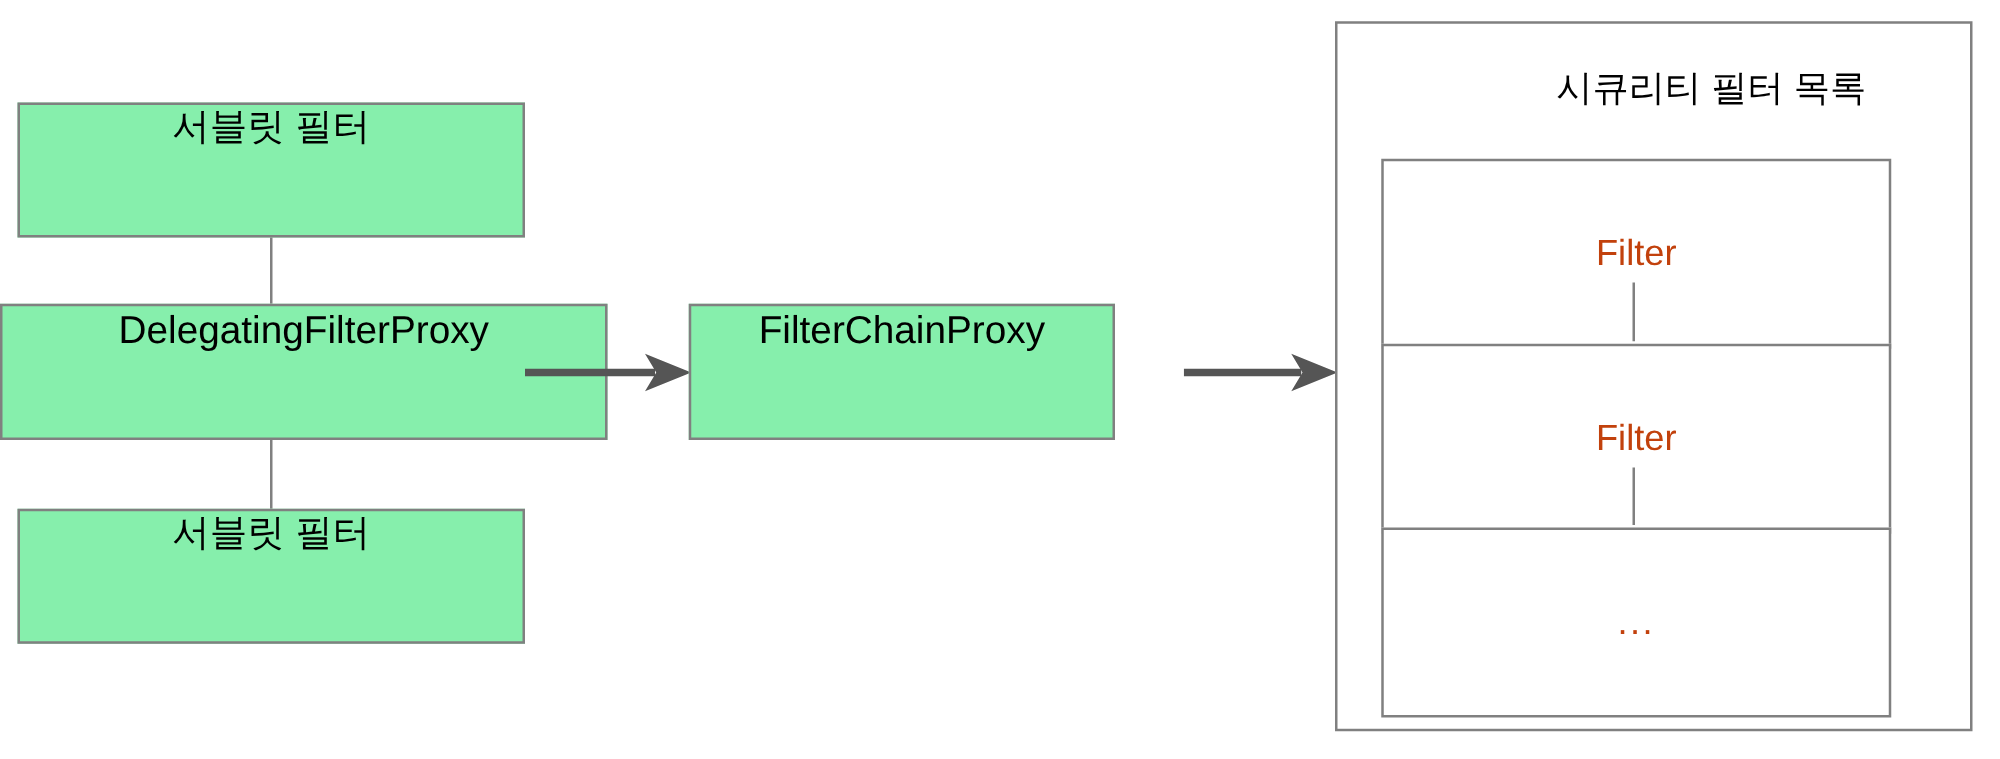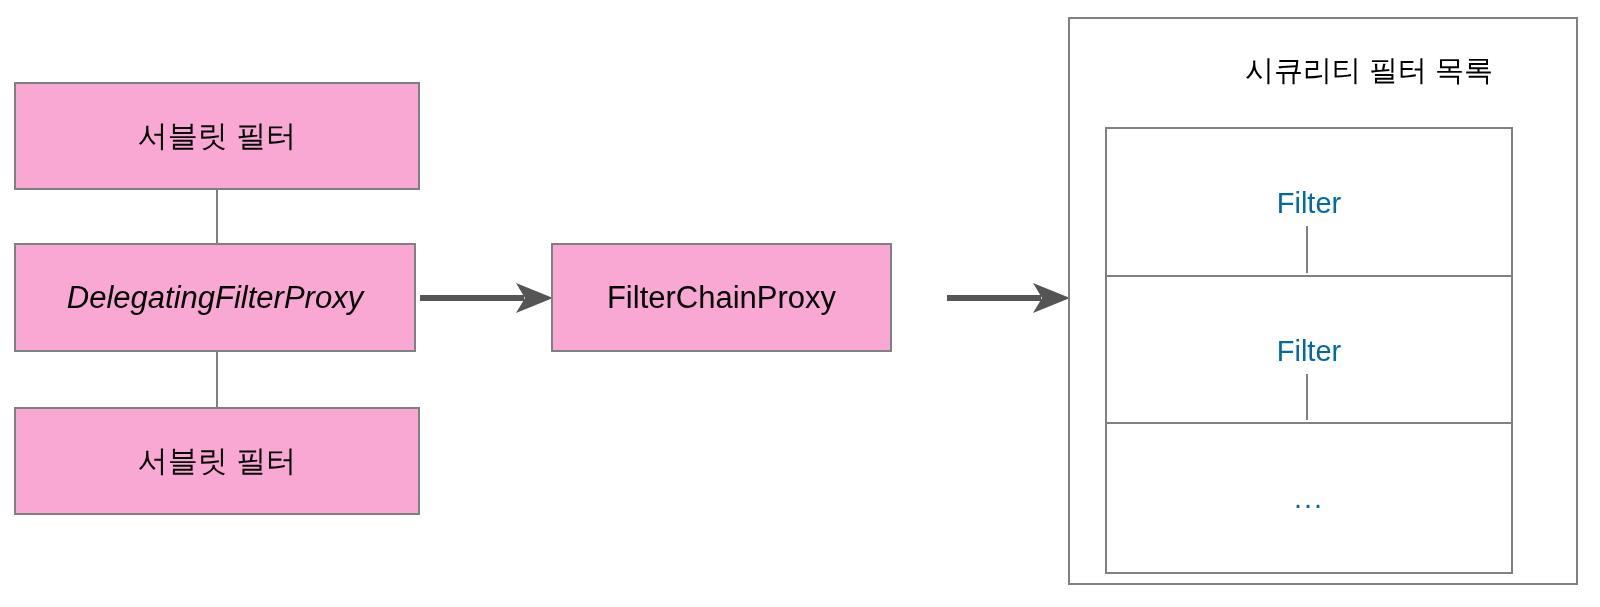--- a/index.html
+++ b/index.html
@@ -17,36 +17,36 @@
     height: 607px;
     background: #ffffff;
     overflow: hidden;
   }
 
   
   .node {
     position: absolute;
     box-sizing: border-box;
     border: 2px solid #808080;
-    background: #f9a8d4;
+    background: #86efac;
     display: flex;
-    align-items: center;
+    align-items: flex-start;
     justify-content: center;
     text-align: center;
     line-height: 1.2;
     color: #000000;
   }
   .node .label {
     display: block;
     white-space: nowrap;
   }
 
   
   .node-servlet-top    { left: 14px;  top: 82px;  width: 406px; height: 108px; font-size: 30px; }
-  .node-delegating     { left: 14px;  top: 243px; width: 402px; height: 109px; font-size: 31px; font-style: italic; }
+  .node-delegating     { left: 0;  top: 243px; width: 486px; height: 109px; font-size: 31px; }
   .node-servlet-bottom { left: 14px;  top: 407px; width: 406px; height: 108px; font-size: 30px; }
 
   
   .node-filterchain    { left: 551px; top: 243px; width: 341px; height: 109px; font-size: 31px; }
 
   
   .panel {
     position: absolute;
     box-sizing: border-box;
     left: 1068px;
@@ -74,21 +74,21 @@
     box-sizing: border-box;
     left: 35px;
     width: 408px;
     height: 152px;
     border: 2px solid #808080;
     background: #ffffff;
     display: flex;
     align-items: center;
     justify-content: center;
     font-size: 29px;
-    color: #0369a1;
+    color: #c2410c;
   }
   .inner-0 { top: 108px; }
   .inner-1 { top: 256px; }
   .inner-2 { top: 403px; }
   .inner-2 .label { font-size: 29px; letter-spacing: 2px; }
 
   
   .vline {
     position: absolute;
     width: 2px;

